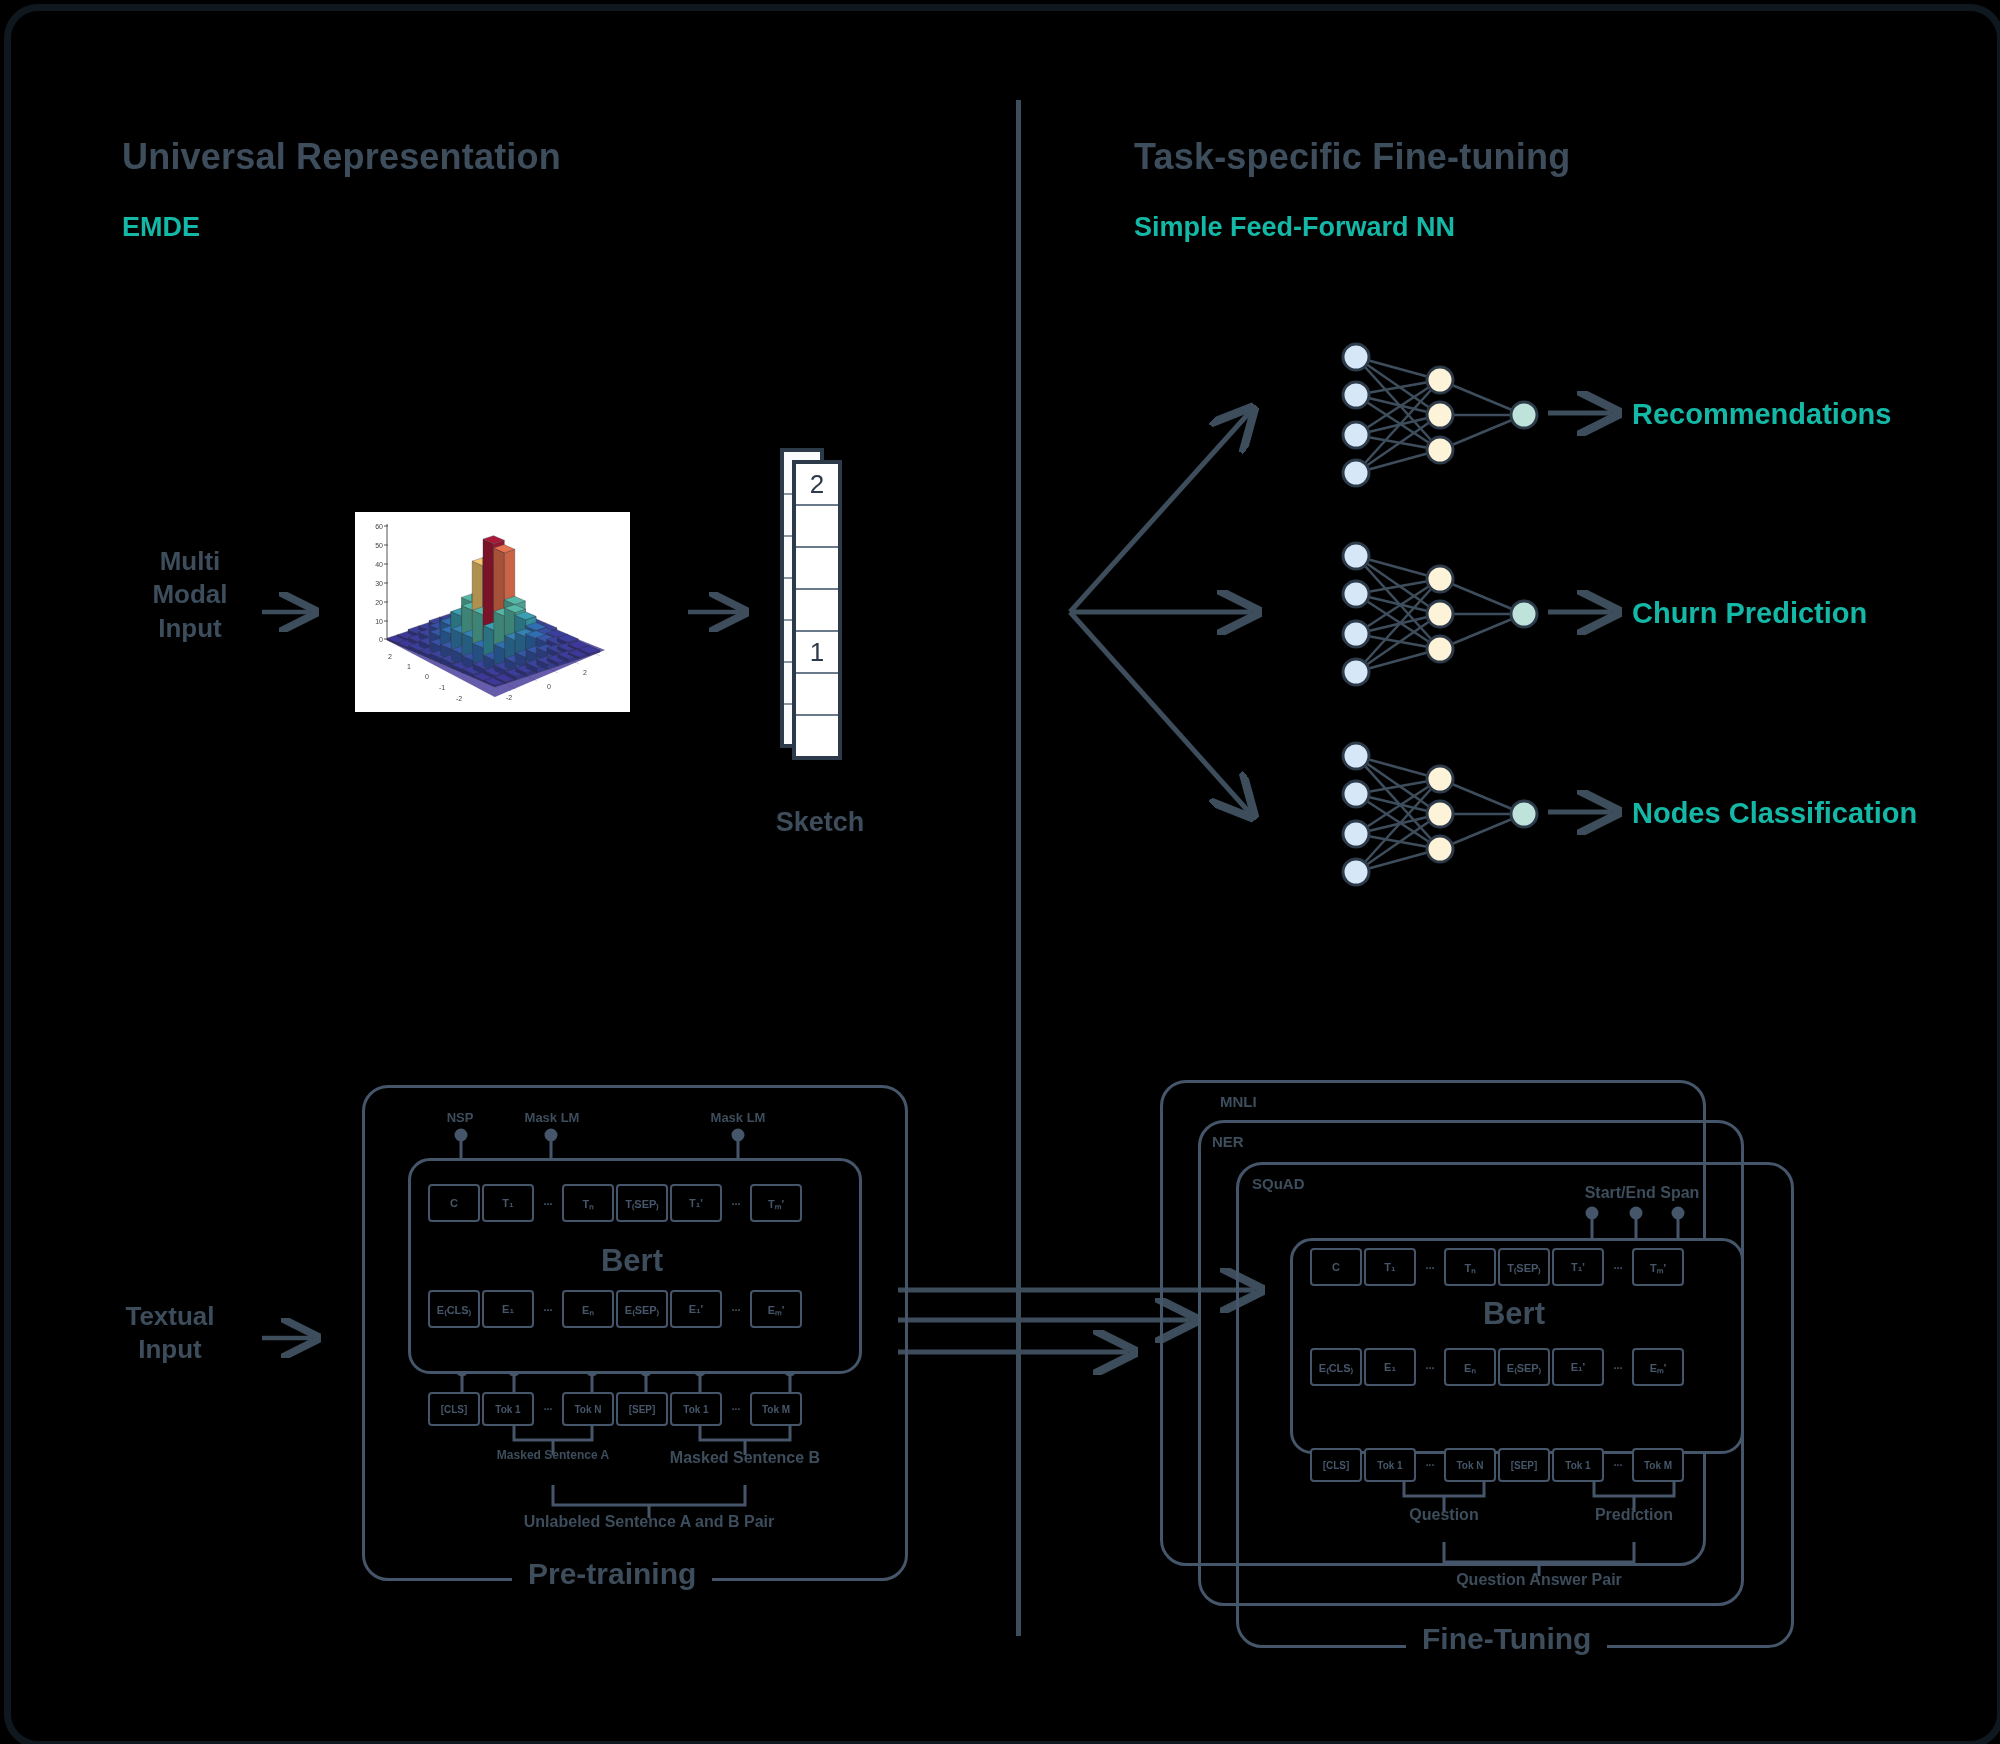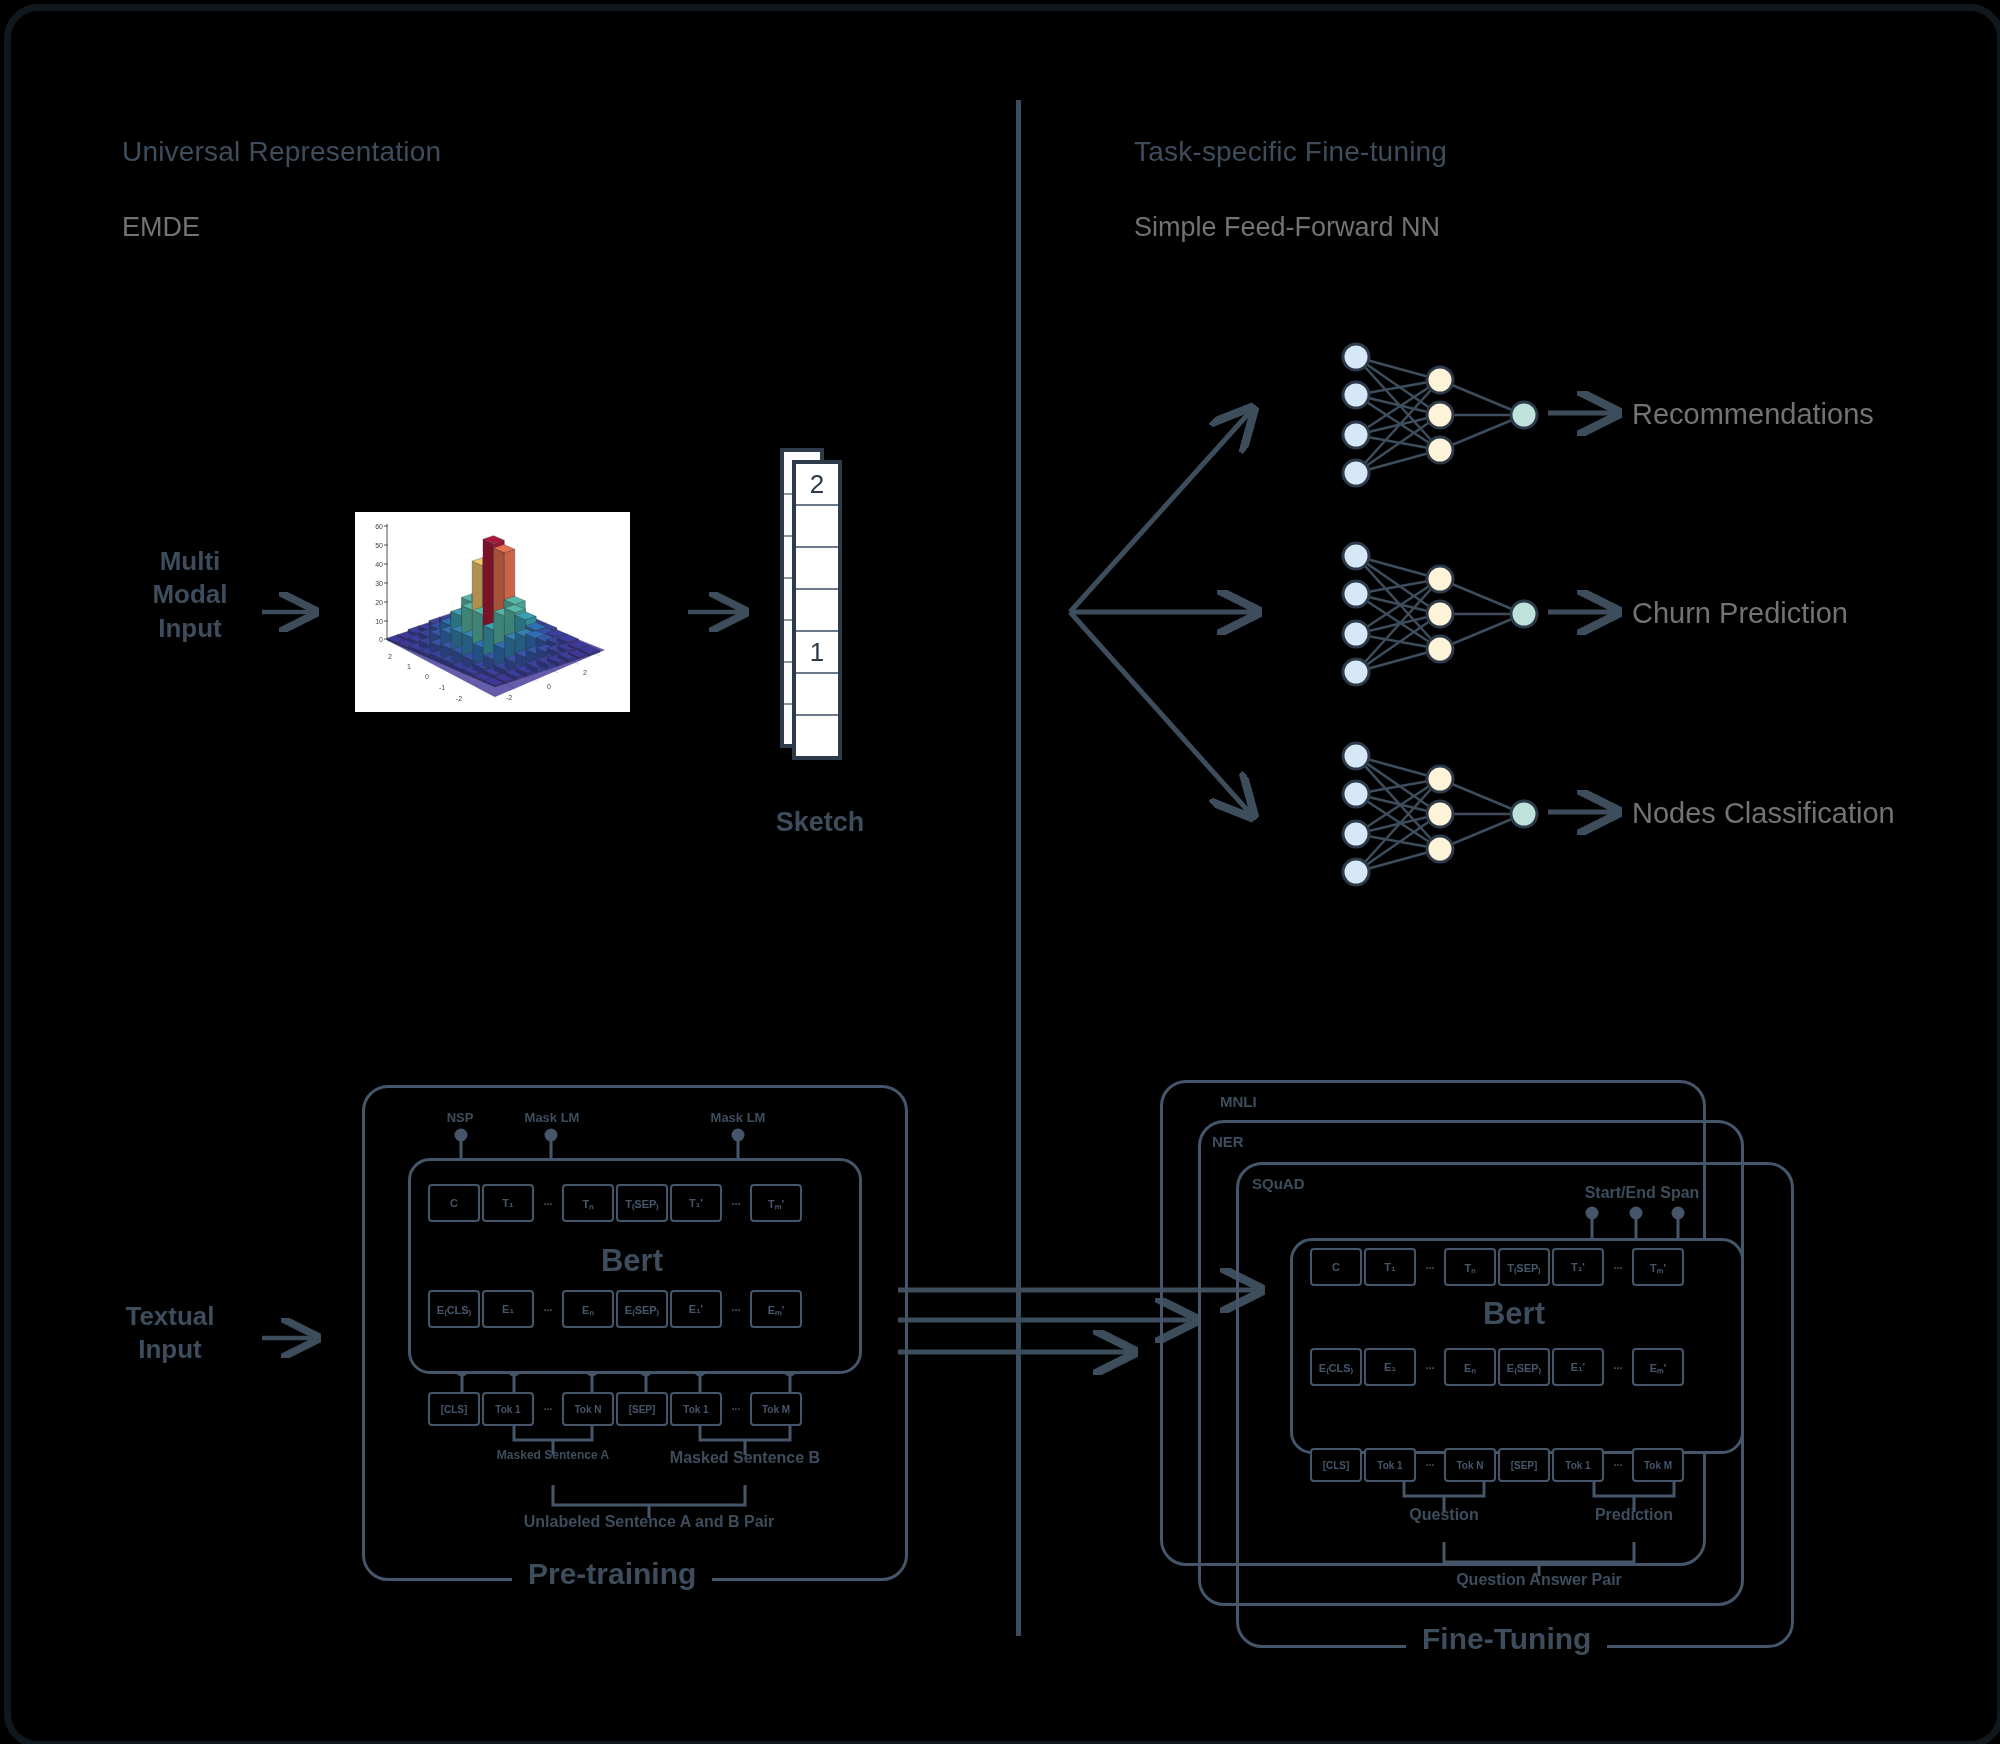--- a/index.html
+++ b/index.html
@@ -1,19 +1,19 @@
 <!DOCTYPE html>
 <html><head>
 <meta charset="utf-8">
 <style>
   html,body{margin:0;padding:0;background:#000;}
   body{width:2000px;height:1744px;font-family:"Liberation Sans",sans-serif;}
   #root{position:relative;width:2000px;height:1744px;background:#000;overflow:hidden;}
-  .h1{position:absolute;font-size:28px;font-weight:normal;color:#3d4d5c;letter-spacing:.2px;white-space:nowrap;text-align:right;}
-  .h2{position:absolute;font-size:27px;font-weight:normal;color:#737373;white-space:nowrap;}
+  .h1{position:absolute;font-size:36px;font-weight:bold;color:#3d4d5c;letter-spacing:.2px;white-space:nowrap;text-align:right;}
+  .h2{position:absolute;font-size:27px;font-weight:bold;color:#14b8a6;white-space:nowrap;}
   .lbl{position:absolute;font-size:26px;font-weight:bold;color:#3d4d5c;text-align:center;line-height:1.28;}
   .small{position:absolute;font-size:13px;font-weight:bold;color:#3d4d5c;text-align:center;line-height:1.3;white-space:nowrap;}
   .tiny{position:absolute;font-size:10px;font-weight:bold;color:#3d4d5c;text-align:center;white-space:nowrap;}
   .divider{position:absolute;background:#3d4d5c;}
   .frame{position:absolute;border:3px solid #46566a;border-radius:26px;}
   .card{position:absolute;border:3px solid #46566a;border-radius:22px;background:#000;}
   .tokbox{position:absolute;border:2.5px solid #46566a;border-radius:4px;background:#000;
           display:flex;align-items:center;justify-content:center;color:#c9d4de;}
   svg{position:absolute;left:0;top:0;overflow:visible;}
   .sk-cell{position:absolute;left:0;width:100%;border-bottom:2px solid #6a7a8a;box-sizing:border-box;

